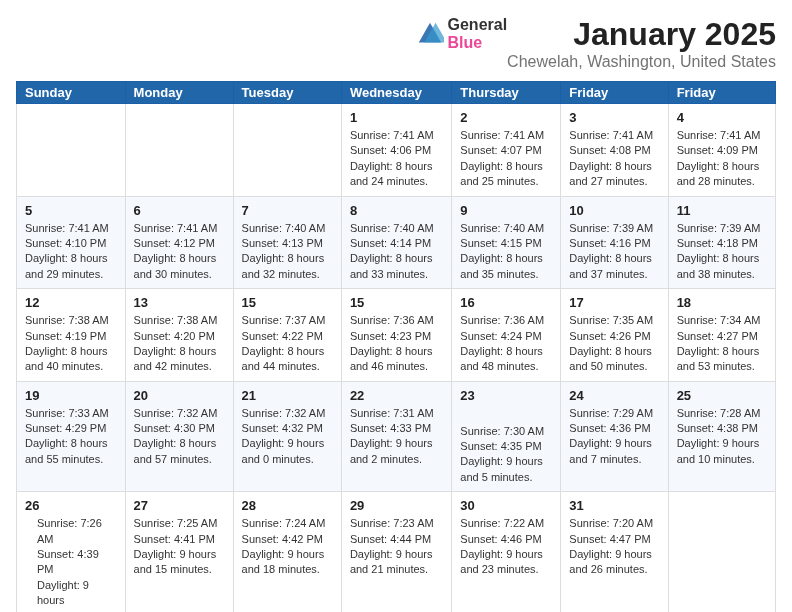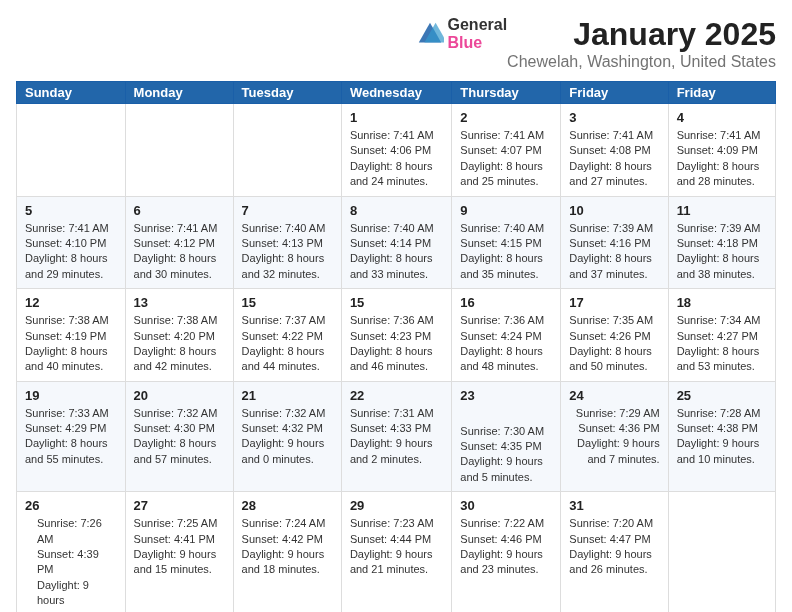--- a/index.html
+++ b/index.html
@@ -292,21 +292,21 @@
         </td>
         <td>
           <div class="day-num">23</div>
           <div class="day-info" style="white-space: pre-line; margin-top: 21px;">Sunrise: 7:30 AM
 Sunset: 4:35 PM
 Daylight: 9 hours
 and 5 minutes.</div>
         </td>
         <td>
           <div class="day-num">24</div>
-          <div class="day-info" style="white-space: pre-line; text-align: right;">Sunrise: 7:29 AM
+          <div class="day-info" style="white-space: pre-line;">Sunrise: 7:29 AM
 Sunset: 4:36 PM
 Daylight: 9 hours
 and 7 minutes.</div>
         </td>
         <td>
           <div class="day-num">25</div>
           <div class="day-info" style="white-space: pre-line;">Sunrise: 7:28 AM
 Sunset: 4:38 PM
 Daylight: 9 hours
 and 10 minutes.</div>

